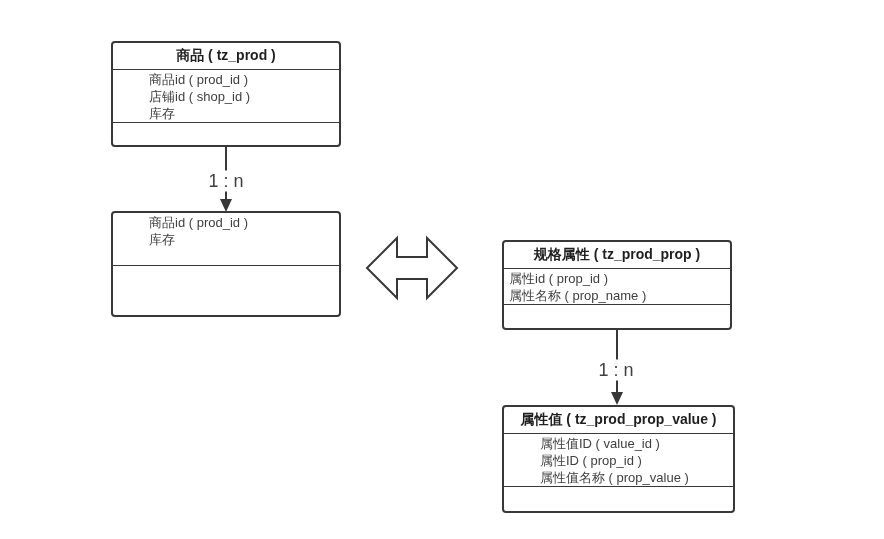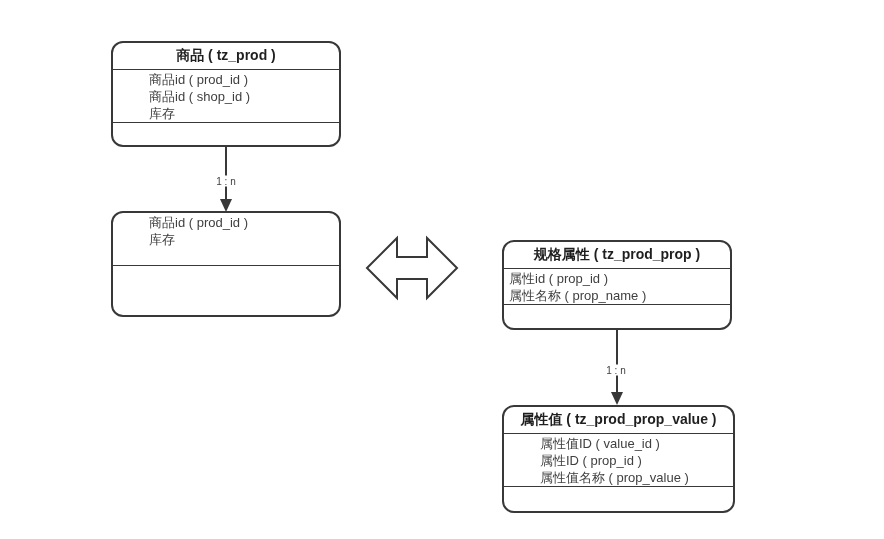--- a/index.html
+++ b/index.html
@@ -19,21 +19,21 @@
     position: absolute;
     left: 0; top: 0;
     width: 884px;
     height: 539px;
   }
   .table {
     position: absolute;
     box-sizing: border-box;
     background: #ffffff;
     border: 2px solid #383838;
-    border-radius: 12px;
+    border-radius: 4px;
     display: flex;
     flex-direction: column;
   }
   .table-header {
     box-sizing: border-box;
     height: 27px;
     border-bottom: 1px solid #383838;
     display: flex;
     align-items: center;
     justify-content: center;
@@ -54,21 +54,21 @@
   }
   .fields-3 { height: 53px; padding-left: 36px; }
   .fields-2 { height: 36px; }
   .field { white-space: nowrap; overflow: hidden; }
   .table-footer { flex: 1; }
   .edge-label {
     position: absolute;
     transform: translate(-50%, -50%);
     background: #ffffff;
     padding: 0 3px;
-    font-size: 10px;
+    font-size: 18px;
     color: #404040;
     white-space: nowrap;
   }
 </style>
 </head>
 <body>
 
 <div id="canvas">
 
   <svg id="edges-svg" viewBox="0 0 884 539" xmlns="http://www.w3.org/2000/svg">
@@ -83,21 +83,21 @@
       <polygon points="617,405 611,392 623,392" fill="#383838"></polygon>
     </g>
 
     <polygon points="367,268 397,238 397,257 427,257 427,238 457,268 427,298 427,279 397,279 397,298" fill="#ffffff" stroke="#383838" stroke-width="2" stroke-linejoin="miter"></polygon>
   </svg>
 
   <div class="table" style="left:111px; top:41px; width:230px; height:106px;">
     <div class="table-header">商品 ( tz_prod )</div>
     <div class="table-fields fields-3">
       <div class="field">商品id ( prod_id )</div>
-      <div class="field">商品id ( shop_id )</div>
+      <div class="field">店铺id ( shop_id )</div>
       <div class="field">库存</div>
     </div>
     <div class="table-footer"></div>
   </div>
 
   <div class="table" style="left:111px; top:211px; width:230px; height:106px;">
     <div class="table-fields fields-3">
       <div class="field">商品id ( prod_id )</div>
       <div class="field">库存</div>
     </div>

